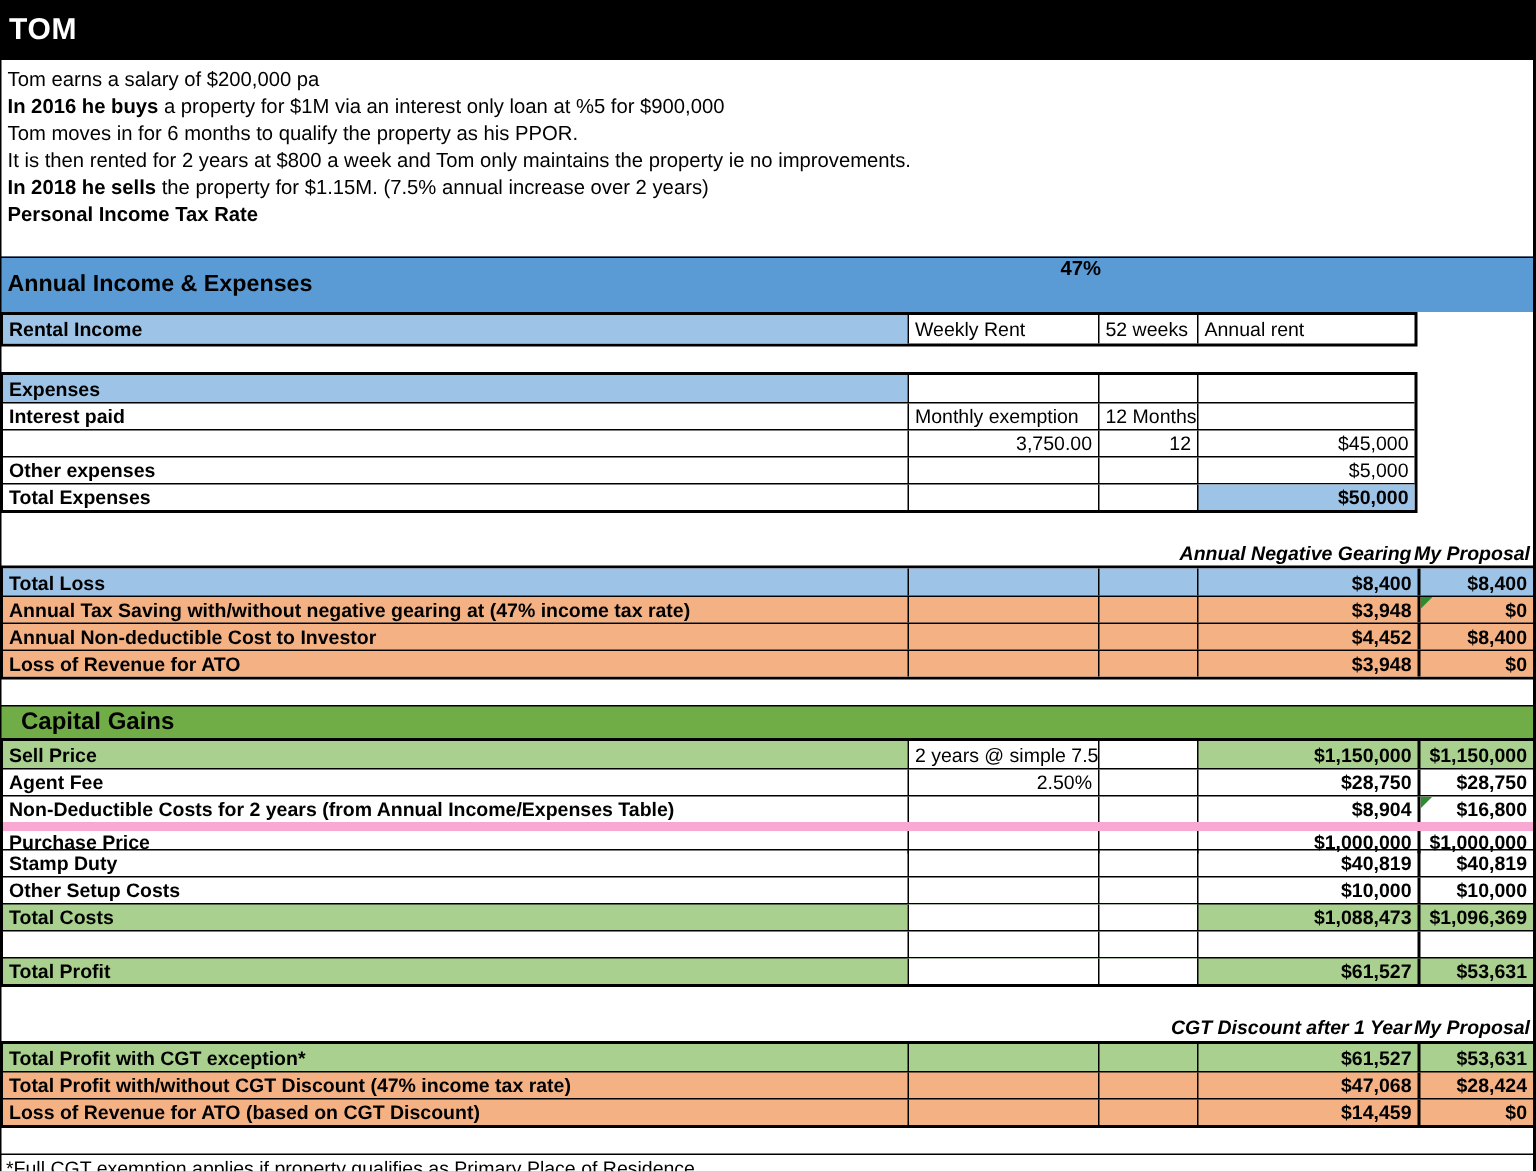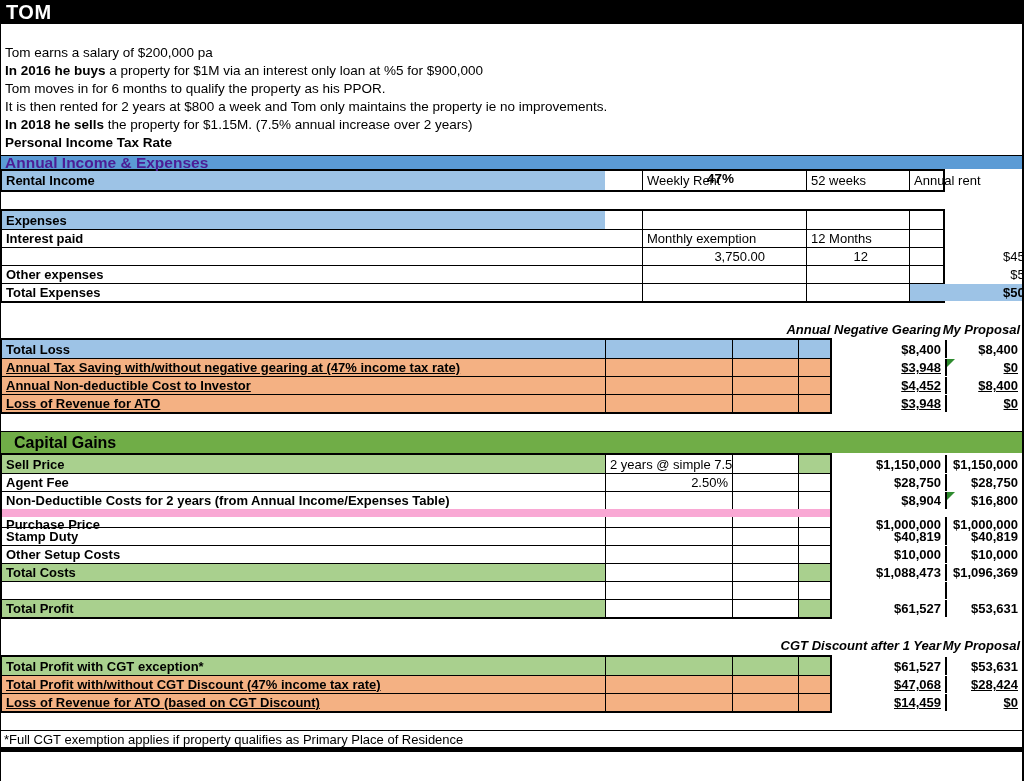--- a/index.html
+++ b/index.html
@@ -1,51 +1,51 @@
 <!DOCTYPE html>
 <html style="--section-blue: #5B9BD5; --row-blue: #9DC3E6; --row-orange: #F4B183; --section-green: #70AD47; --row-green: #A9D08E; --flag-green: #2E8B2E;"><head>
 <meta charset="utf-8">
 <style>
   * { box-sizing: border-box; margin: 0; padding: 0; }
   body { background: #888; font-family: "Liberation Sans", sans-serif; }
   .sheet { position: relative; width: 1024px; height: 781px; background: #fff; overflow: hidden; }
   .edge-l { position:absolute; left:0; top:0; bottom:0; width:1px; background:#000; z-index:50; }
   .edge-r { position:absolute; right:0; top:0; bottom:0; width:2px; background:#000; z-index:50; }
 
-  .topbar { height:24px; background:#000; color:#fff; display:flex; align-items:center;
+  .topbar { height:40px; background:#000; color:#fff; display:flex; align-items:center;
             padding-left:6px; font-size:20px; font-weight:bold; letter-spacing:0.5px; }
   .bottombar { height:5px; background:#000; }
 
-  .intro { height:124px; padding:20px 0 0 5px; font-size:13.5px; position:relative; }
+  .intro { height:124px; padding:4px 0 0 5px; font-size:13.5px; position:relative; }
   .intro .line { height:18px; line-height:18px; white-space:nowrap; }
   .b { font-weight:bold; }
   .taxval { position:absolute; left:707px;margin-top:36px; }
 
   .sp7{height:7px} .sp17{height:17px} .sp18{height:18px}
 
-  .sec { height:14px; display:flex; align-items:center; padding-left:5px; font-weight:bold;
-         font-size:15.5px; background:var(--section-blue); border-top:1px solid #000; color:#4c1d95; }
+  .sec { height:37px; display:flex; align-items:center; padding-left:5px; font-weight:bold;
+         font-size:15.5px; background:var(--section-blue); border-top:1px solid #000; color:#000000; }
   .sec.green { height:22px; background:var(--section-green); color:#000; font-size:16px;padding-left:14px; }
 
   .tbl4 { width:945px; border:2px solid #000; }
-  .tbl4 .row { display:grid; grid-template-columns:603px 127px 66px 145px; height:19px;gap:37px; }
+  .tbl4 .row { display:grid; grid-template-columns:603px 127px 66px 145px; height:19px; }
   .tbl4.exp .row { height:18px; }
-  .tblF { width:832px; border:2px solid #000; }
+  .tblF { width:1024px; border:2px solid #000; }
   .tblF .row { display:grid; grid-template-columns:603px 127px 66px 147px 77px; height:18px; }
   .row + .row { border-top:1px solid #000; }
-  .row.bt2 { border-top:8px solid #f9a8d4; }
+  .row.bt2 { border-top:6px solid #f9a8d4; }
 
   .cell { position:relative; display:flex; align-items:center; padding:0 4px;
           font-size:13px; white-space:nowrap; }
   .cell + .cell { border-left:1px solid #000; }
   .tblF .cell.c5 { border-left:2px solid #000; }
   .num { justify-content:flex-end; }
 
   .bgB { background:var(--row-blue); }
-  .bgO { background:var(--row-orange);text-decoration:underline; }
+  .bgO { background:var(--row-orange); }
   .bgG { background:var(--row-green); }
   .wh  { background:#fff; }
 
   .flag::after { content:""; position:absolute; left:0; top:0; width:8px; height:8px;
                  background:var(--flag-green); clip-path:polygon(0 0,100% 0,0 100%); }
 
   .colhdr { display:grid; grid-template-columns:798px 147px 79px; height:17px; }
   .colhdr.h18 { height:18px; }
   .colhdr .hcell { position:relative; }
   .colhdr .hcell span { position:absolute; right:4px; top:0; line-height:17px;

